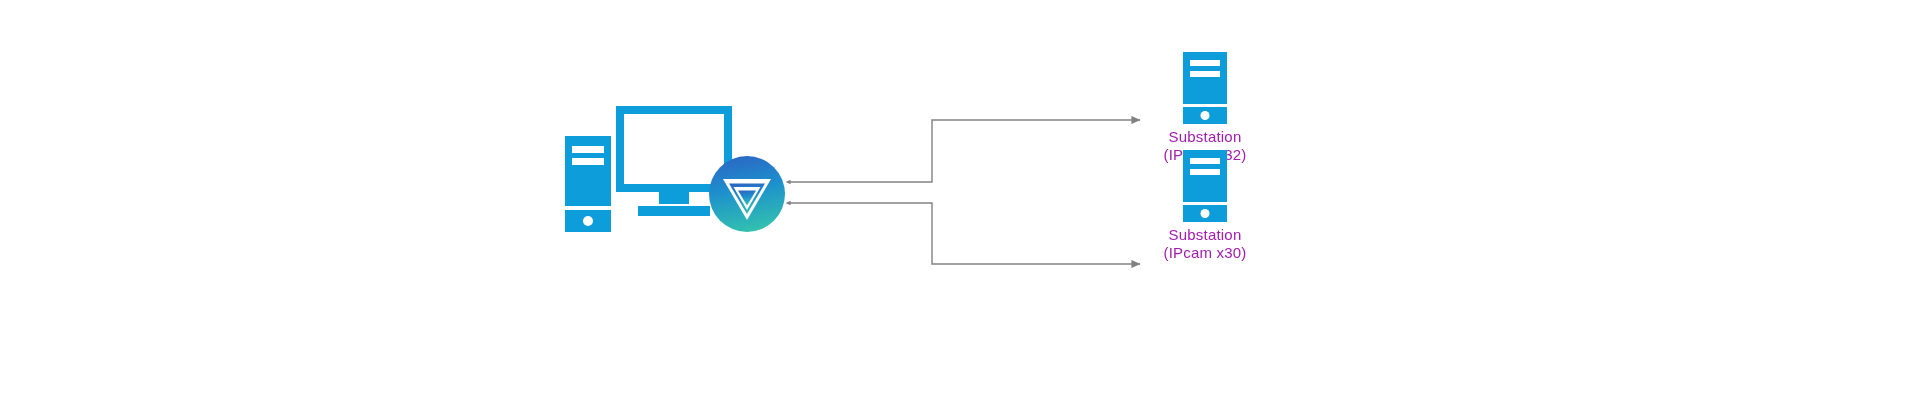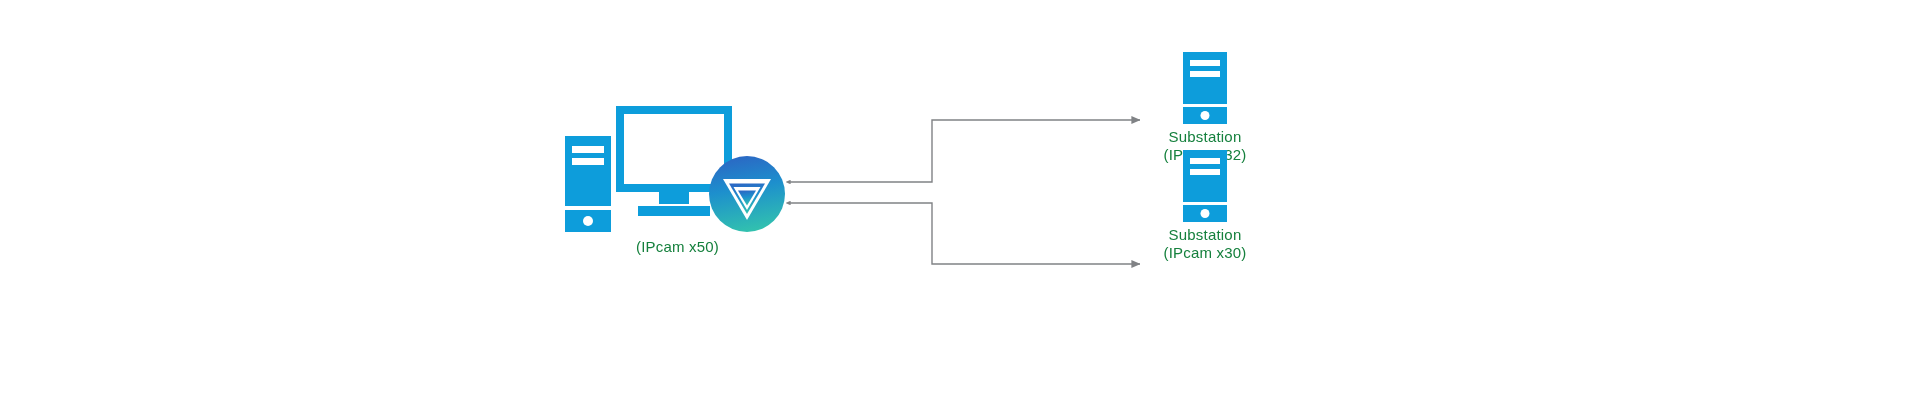--- a/index.html
+++ b/index.html
@@ -17,21 +17,21 @@
     height: 400px;
     background: #ffffff;
     overflow: hidden;
   }
   .node {
     position: absolute;
   }
   .node-label {
     position: absolute;
     text-align: center;
-    color: #15803d;
+    color: #a21caf;
     font-family: "Liberation Sans", sans-serif;
     font-size: 15px;
     line-height: 18px;
     letter-spacing: 0.2px;
     white-space: nowrap;
     user-select: none;
   }
   .node-label .label-line {
     display: block;
   }
@@ -94,21 +94,20 @@
       <circle cx="42" cy="42" r="38" fill="url(#badge-grad)"></circle>
 
       <path d="M 18 27 L 66 27 L 42 68 Z" fill="#ffffff"></path>
       <path d="M 24 31.5 L 60 31.5 L 42 62 Z" fill="url(#badge-grad)"></path>
 
       <path d="M 28.5 35 L 55.5 35 L 42 58 Z" fill="#ffffff"></path>
       <path d="M 33 38.5 L 51 38.5 L 42 53.5 Z" fill="url(#badge-grad)"></path>
     </svg>
 
     <div class="node-label" style="left:0px; top:128px; width:235px;">
-      <span class="label-line">(IPcam x50)</span>
     </div>
   </div>
 
   <div class="node" style="left:1150px; top:52px;">
     <svg class="icon-svg" style="margin:0 auto;" width="110" height="70" viewBox="0 0 110 70">
       <rect x="33" y="0" width="44" height="52" fill="#0d9ddb"></rect>
       <rect x="40" y="8" width="30" height="6" fill="#ffffff"></rect>
       <rect x="40" y="19" width="30" height="6" fill="#ffffff"></rect>
       <rect x="33" y="55" width="44" height="17" fill="#0d9ddb"></rect>
       <circle cx="55" cy="63.5" r="4.5" fill="#ffffff"></circle>

